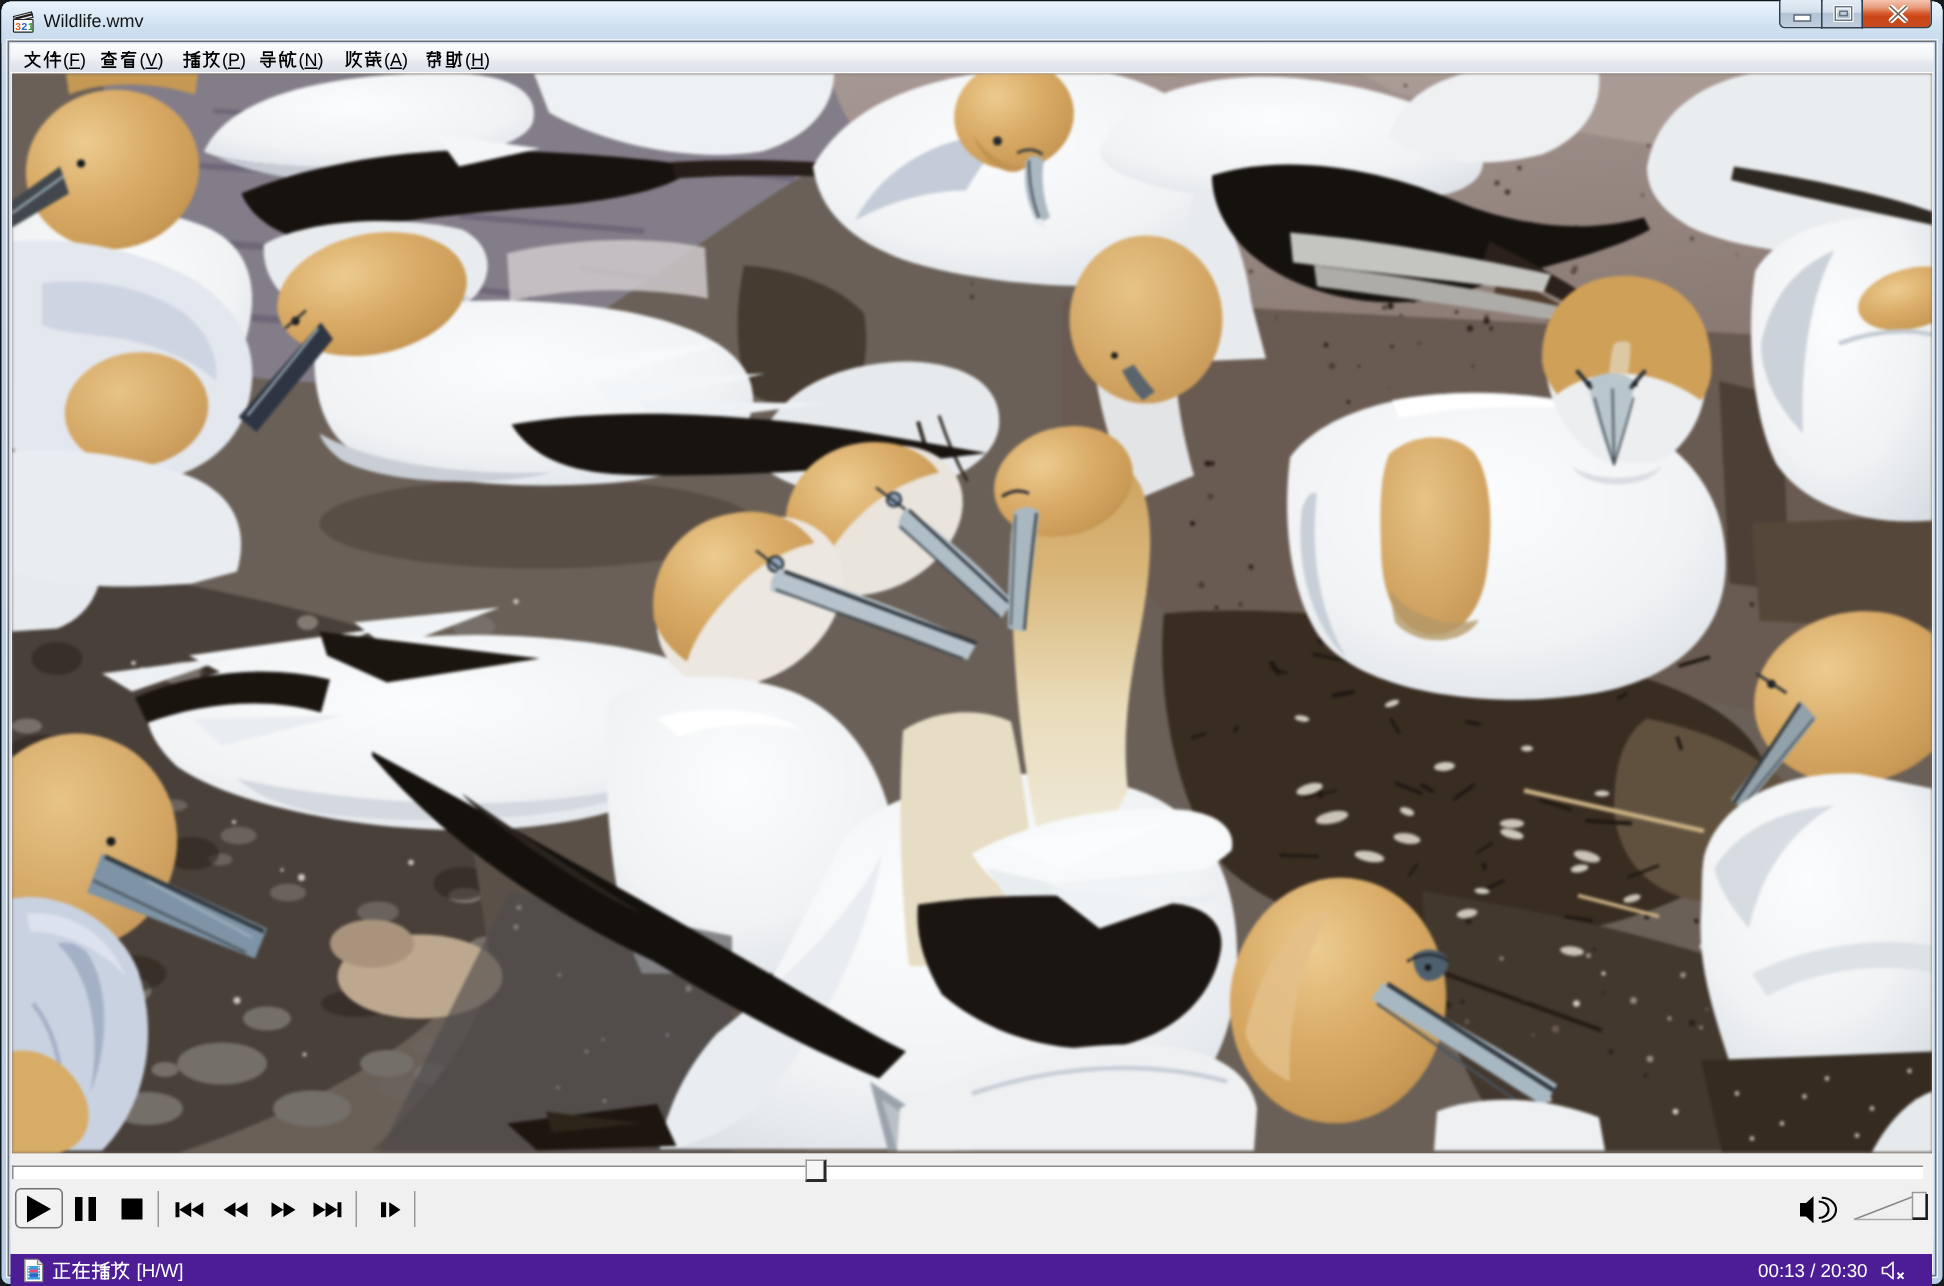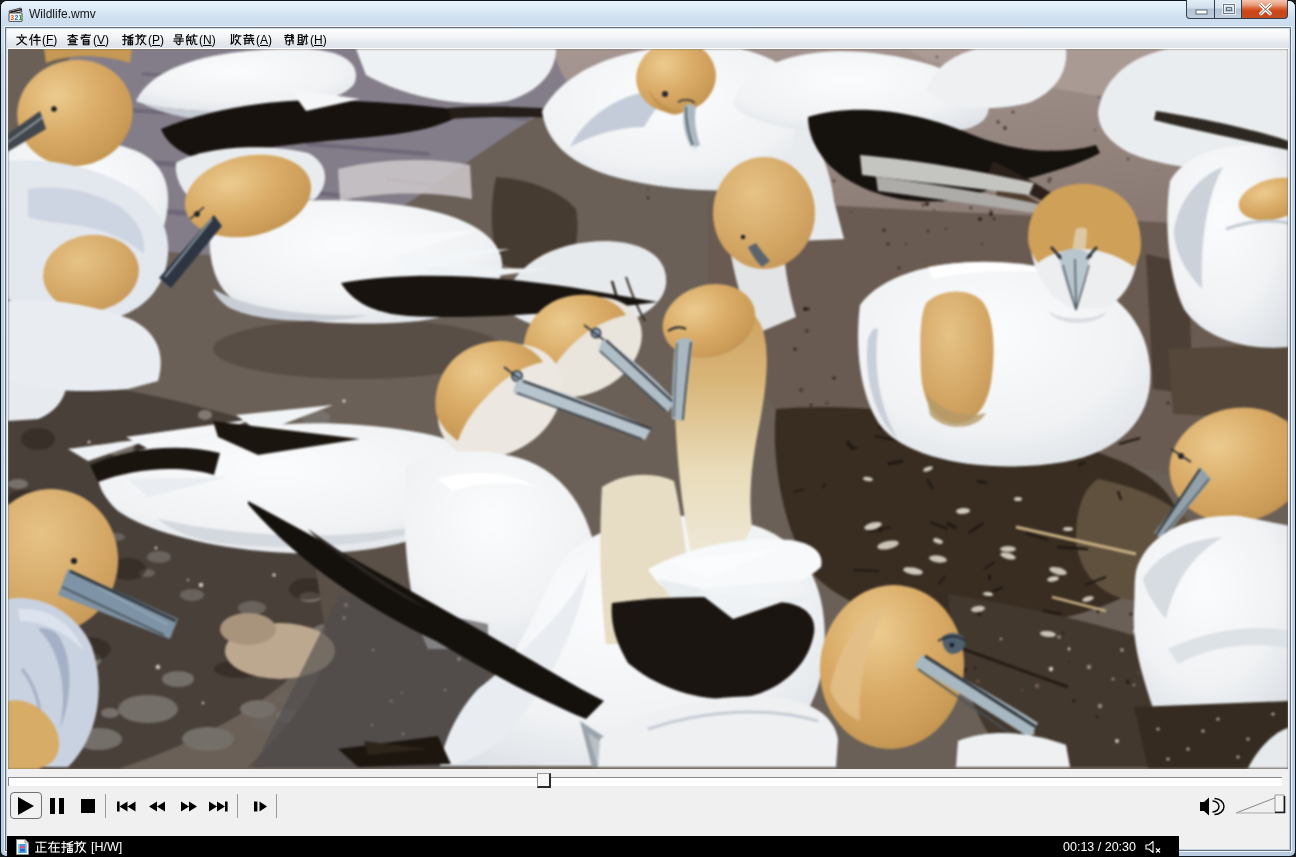--- a/index.html
+++ b/index.html
@@ -25,21 +25,21 @@
  border-bottom:1px solid #fdfdfe;box-sizing:border-box;}
 .mi{position:absolute;top:4px;height:13px;font-size:12px;color:#000;display:flex;align-items:center;}
 .mi svg{display:block;margin-right:1px;}
 .mi .lat{font-size:12px;letter-spacing:0px;}
 #video{position:absolute;left:8px;top:49px;width:1280px;height:720px;background:#6e635c;overflow:hidden;}
 #video svg{filter:blur(0.9px);}
 #seekrow{position:absolute;left:7px;top:769px;width:1282px;height:20px;background:#f0f0f0;}
 #seekslot{position:absolute;left:1px;top:8px;width:1273px;height:8px;background:#ffffff;border-top:1px solid #8a8a8a;border-left:1px solid #8a8a8a;}
 #seekthumb{position:absolute;left:530px;top:4px;width:14px;height:15px;background:#f6f6f6;border:1px solid #9a9a9a;border-right:2px solid #2a2a2a;border-bottom:2px solid #2a2a2a;box-sizing:border-box;}
 #toolbar{position:absolute;left:7px;top:789px;width:1282px;height:36px;background:#f0f0f0;}
-#statusbar{position:absolute;left:7px;top:836px;width:1172px;height:22px;background:#000000;color:#fff;}
+#statusbar{position:absolute;left:7px;top:836px;width:1281px;height:22px;background:#4c1d95;color:#fff;}
 #statusbar .txt{position:absolute;left:28px;top:4px;font-size:12.5px;color:#fff;display:flex;align-items:center;}
 #stime{position:absolute;right:43px;top:4px;font-size:12.5px;color:#fff;}
 </style>
 </head>
 <body>
 <svg width="0" height="0" style="position:absolute">
 <defs>
 <g id="g-wen" fill="none" stroke-linecap="square">
         <path d="M6,0.6 L6.2,2.2"></path>
         <path d="M1,3.4 H11"></path>

